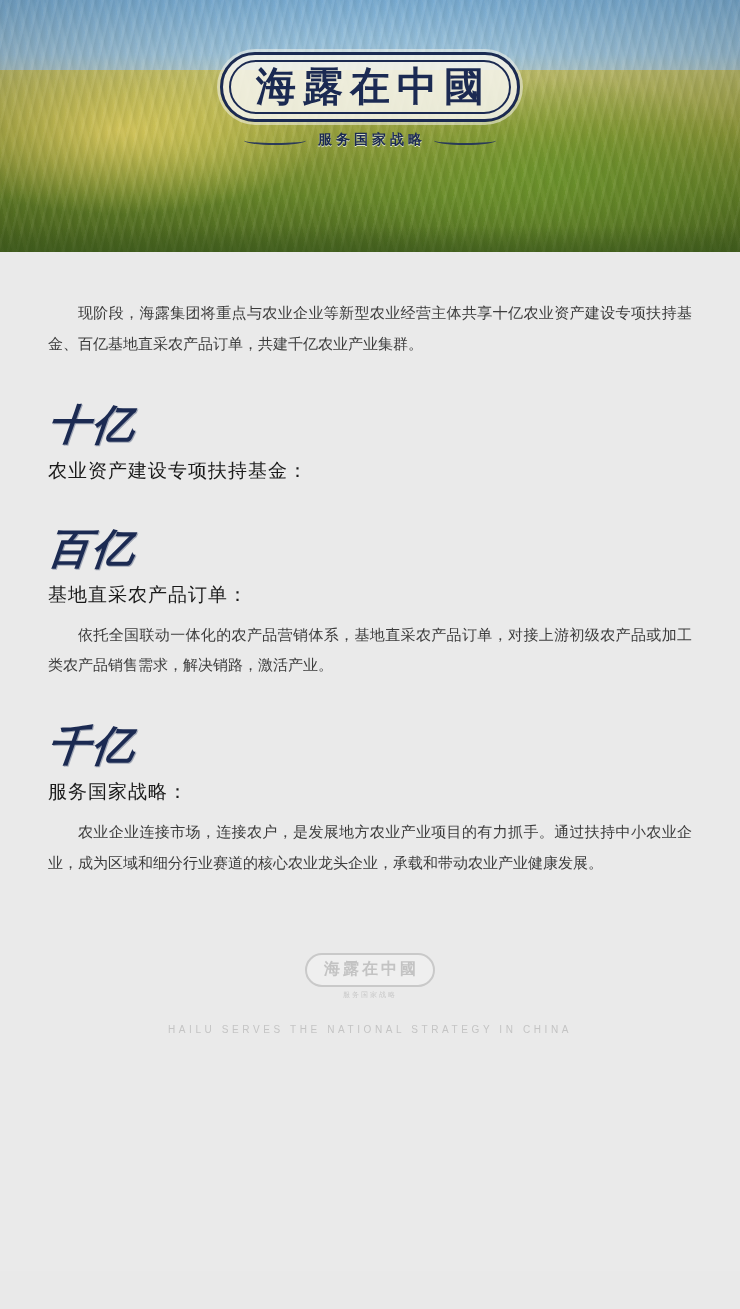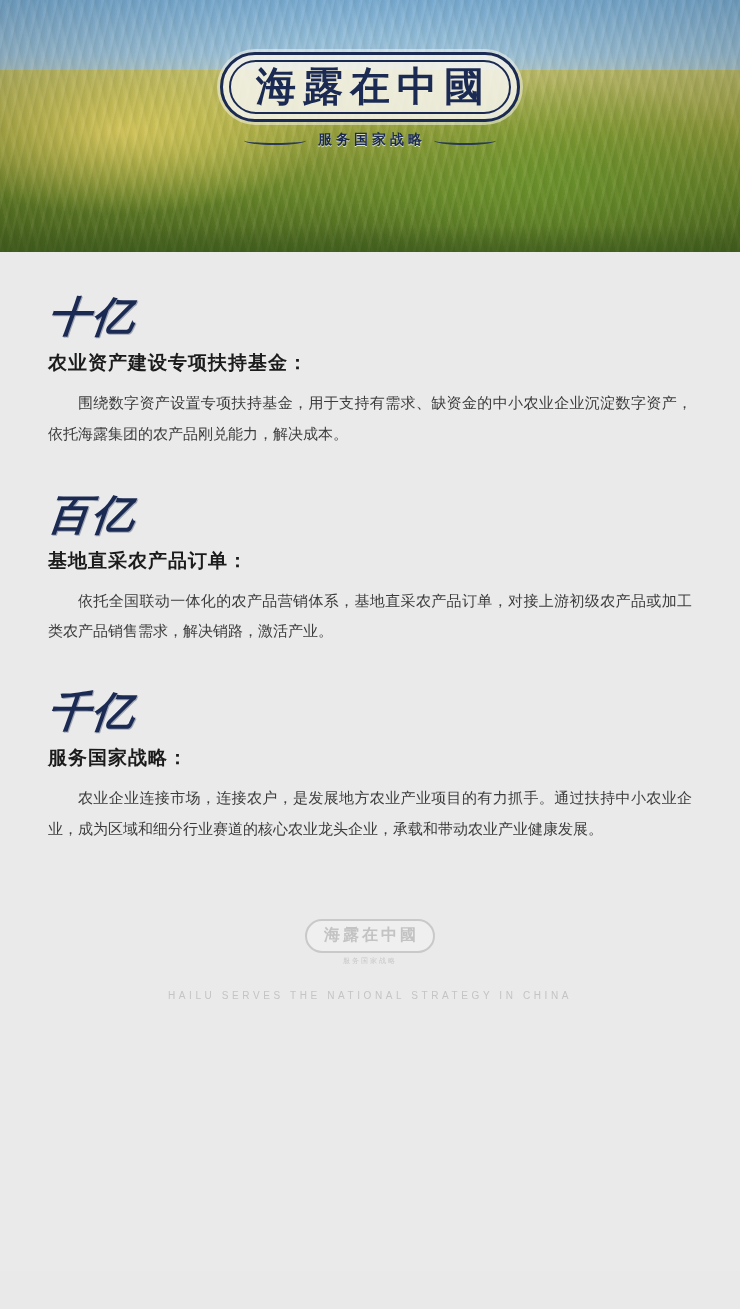--- a/index.html
+++ b/index.html
@@ -157,21 +157,21 @@
     color: #1b2a52;
     line-height: 1.0;
     font-style: italic;
     transform: skewX(-6deg);
     display: inline-block;
     text-shadow: 1px 1px 0 rgba(27,42,82,0.35);
   }
   .block-head {
     margin-top: 12px;
     font-family: "DejaVu Serif", "Liberation Serif", serif;
-    font-weight: bold;
+    font-weight: normal;
     font-size: 19px;
     letter-spacing: 1px;
     color: #1b1b1b;
   }
   .block-body {
     margin-top: 12px;
     font-size: 15px;
     line-height: 2.05;
     color: #3c3c3c;
     text-indent: 30px;
@@ -232,25 +232,25 @@
         <span class="logo-sub-line"></span>
         <span class="logo-sub">服务国家战略</span>
         <span class="logo-sub-line"></span>
       </div>
     </div>
   </div>
 
   <div class="content" style="padding:0;">
 
 
+    <p class="intro">现阶段，海露集团将重点与农业企业等新型农业经营主体共享十亿农业资产建设专项扶持基金、百亿基地直采农产品订单，共建千亿农业产业集群。</p>
 
     <div class="block">
       <div class="brush">十亿</div>
       <div class="block-head">农业资产建设专项扶持基金：</div>
-      <p class="block-body">围绕数字资产设置专项扶持基金，用于支持有需求、缺资金的中小农业企业沉淀数字资产，依托海露集团的农产品刚兑能力，解决成本。</p>
     </div>
 
     <div class="block">
       <div class="brush">百亿</div>
       <div class="block-head">基地直采农产品订单：</div>
       <p class="block-body">依托全国联动一体化的农产品营销体系，基地直采农产品订单，对接上游初级农产品或加工类农产品销售需求，解决销路，激活产业。</p>
     </div>
 
     <div class="block">
       <div class="brush">千亿</div>

